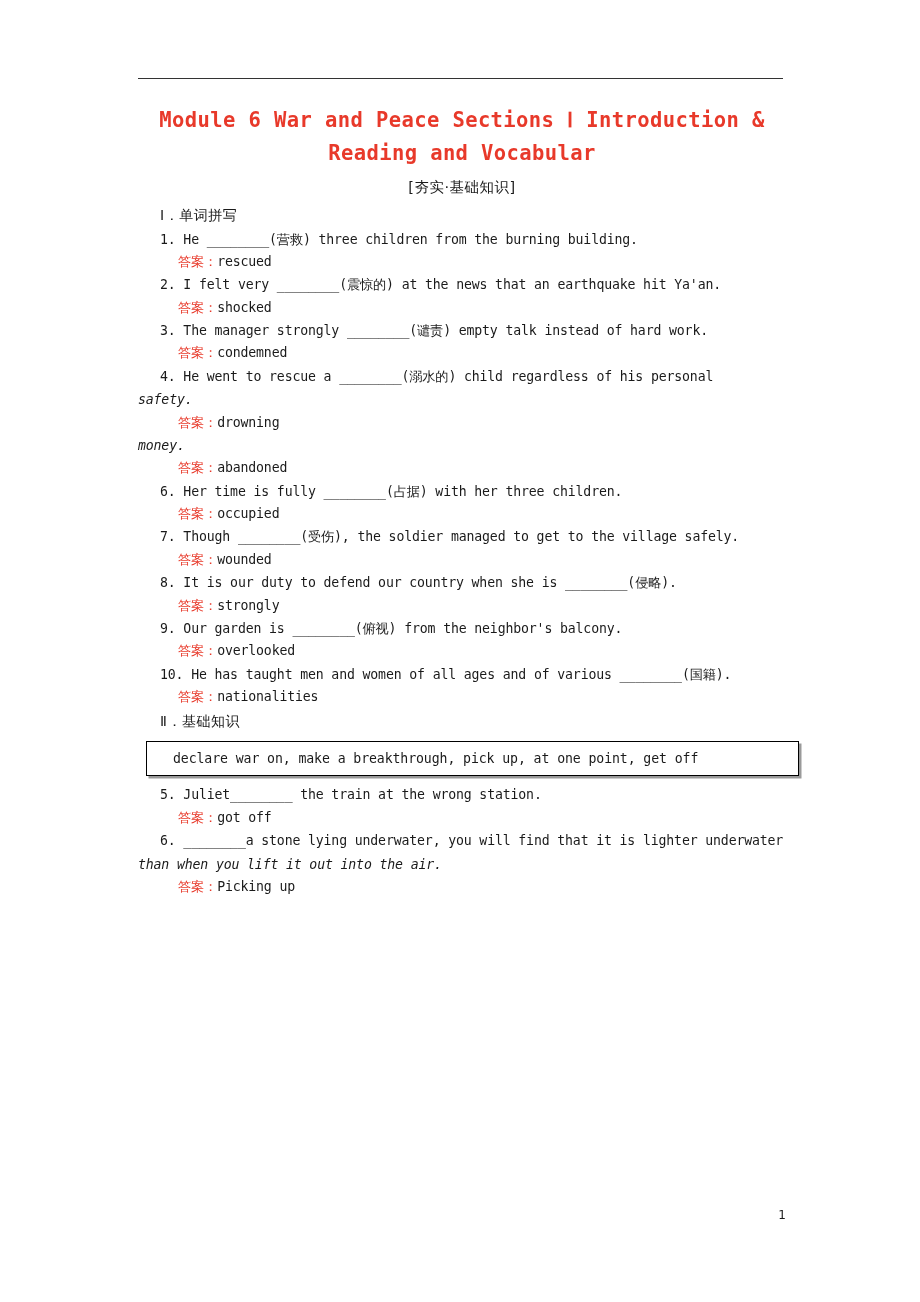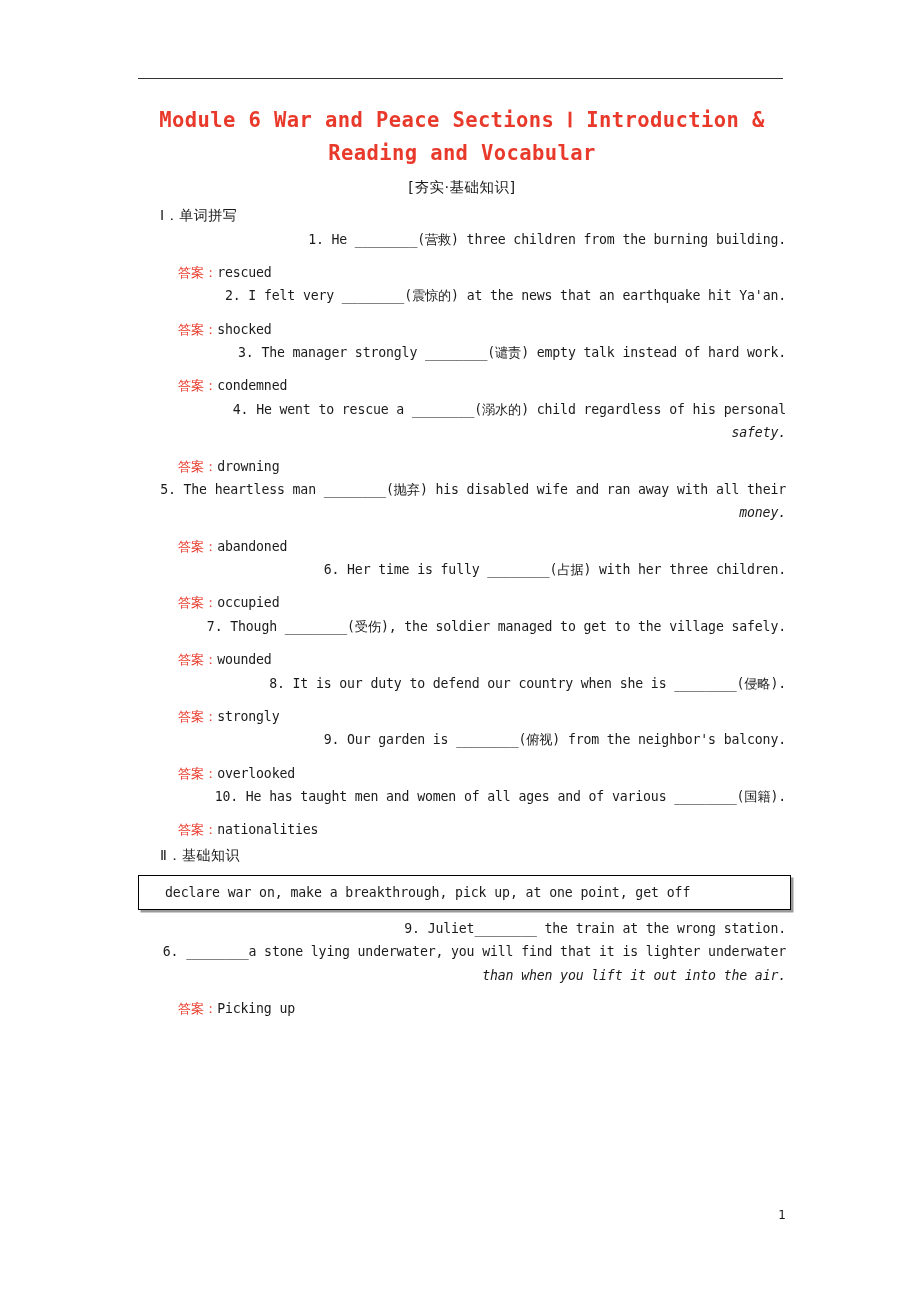--- a/index.html
+++ b/index.html
@@ -63,41 +63,40 @@
   }
   .q {
     font-family: "DejaVu Sans Mono", monospace;
     font-size: 13.2px;
     line-height: 1.62;
     margin: 2px 0 1px 0;
     padding-left: 22px;
     text-indent: 0;
     letter-spacing: -0.15px;
     color: #1a1a1a;
-    text-align: right;
   }
   .q.wrap {
     padding-left: 0;
     font-style: italic;
   }
   .ans {
     font-family: "DejaVu Sans Mono", monospace;
     font-size: 13.2px;
     line-height: 1.62;
-    margin: 12px 0 1px 0;
+    margin: 1px 0 1px 0;
     padding-left: 40px;
     color: #e8392a;
     letter-spacing: -0.15px;
   }
   .ans .ansval {
     color: #1a1a1a;
   }
   .cnbox {
     box-sizing: border-box;
-    margin: 10px 0 8px 0;
+    margin: 10px 0 8px 8px;
     border: 1.2px solid #000;
     box-shadow: 2.5px 2.5px 0 0 #9a9a9a;
     padding: 9px 14px 9px 26px;
     font-family: "DejaVu Sans Mono", monospace;
     font-size: 13.2px;
     letter-spacing: -0.1px;
     width: 653px;
   }
   .pagenum {
     position: absolute;
@@ -129,21 +128,20 @@
     <div class="q">2. I felt very ________(震惊的) at the news that an earthquake hit Ya'an.</div>
     <div class="ans"><span>答案：</span><span class="ansval">shocked</span></div>
 
     <div class="q">3. The manager strongly ________(谴责) empty talk instead of hard work.</div>
     <div class="ans"><span>答案：</span><span class="ansval">condemned</span></div>
 
     <div class="q">4. He went to rescue a ________(溺水的) child regardless of his personal</div>
     <div class="q wrap">safety.</div>
     <div class="ans"><span>答案：</span><span class="ansval">drowning</span></div>
 
-    <div class="q">5. The heartless man ________(抛弃) his disabled wife and ran away with all their</div>
     <div class="q wrap">money.</div>
     <div class="ans"><span>答案：</span><span class="ansval">abandoned</span></div>
 
     <div class="q">6. Her time is fully ________(占据) with her three children.</div>
     <div class="ans"><span>答案：</span><span class="ansval">occupied</span></div>
 
     <div class="q">7. Though ________(受伤), the soldier managed to get to the village safely.</div>
     <div class="ans"><span>答案：</span><span class="ansval">wounded</span></div>
 
     <div class="q">8. It is our duty to defend our country when she is ________(侵略).</div>
@@ -152,21 +150,22 @@
     <div class="q">9. Our garden is ________(俯视) from the neighbor's balcony.</div>
     <div class="ans"><span>答案：</span><span class="ansval">overlooked</span></div>
 
     <div class="q">10. He has taught men and women of all ages and of various ________(国籍).</div>
     <div class="ans"><span>答案：</span><span class="ansval">nationalities</span></div>
 
     <div class="section-head">Ⅱ．基础知识</div>
 
     <div class="cnbox">declare war on, make a breakthrough, pick up, at one point, get off</div>
 
-    <div class="q">9. Juliet________ the train at the wrong station.</div>
+    <div class="q">5. Juliet________ the train at the wrong station.</div>
+    <div class="ans"><span>答案：</span><span class="ansval">got off</span></div>
 
     <div class="q">6. ________a stone lying underwater, you will find that it is lighter underwater</div>
     <div class="q wrap">than when you lift it out into the air.</div>
     <div class="ans"><span>答案：</span><span class="ansval">Picking up</span></div>
 
   </div>
 
   <div class="pagenum">1</div>
 
 </div>

